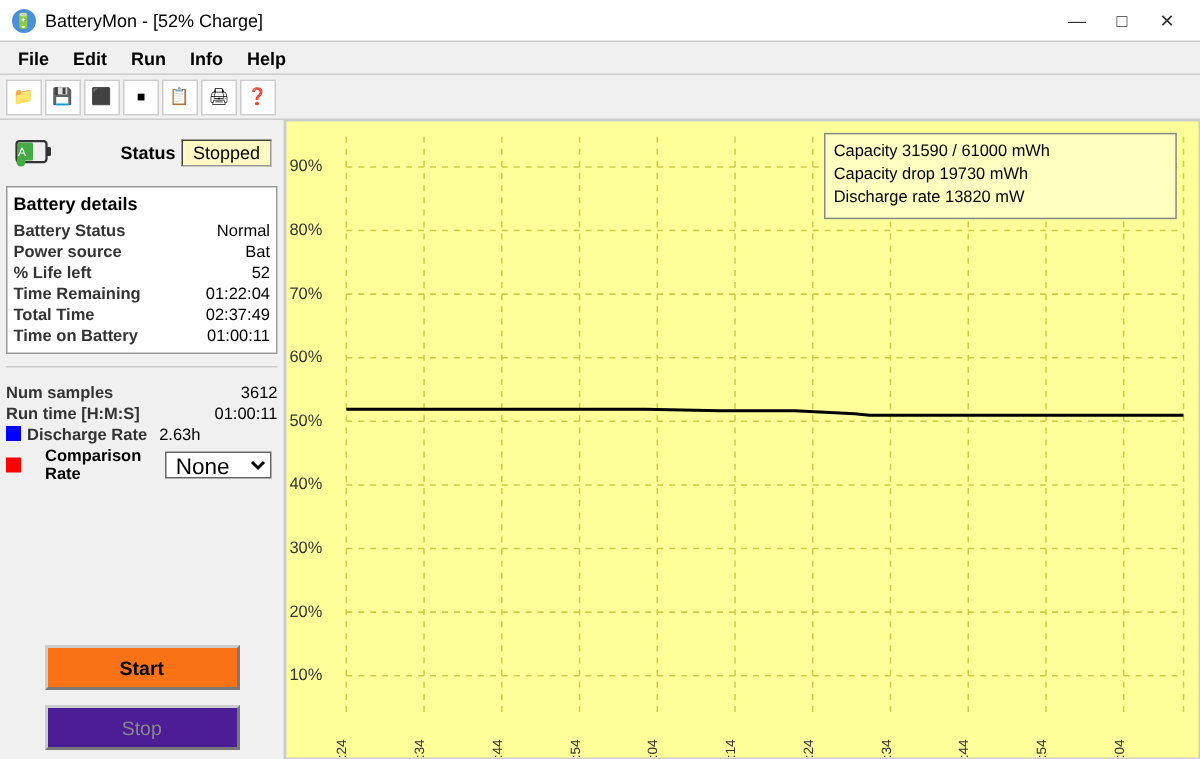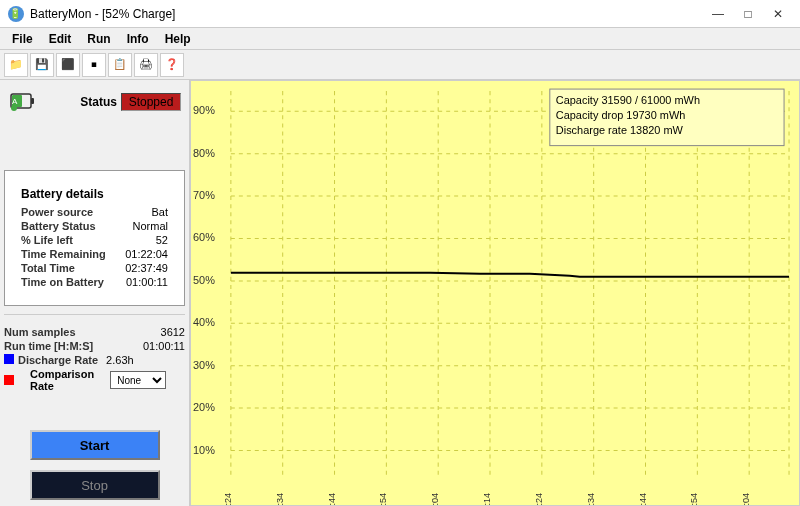--- a/index.html
+++ b/index.html
@@ -18,40 +18,40 @@
     .toolbar { background: #f0f0f0; border-bottom: 1px solid #ccc; padding: 2px 4px; display: flex; gap: 2px; height: 30px; align-items: center; }
     .toolbar-btn { width: 24px; height: 24px; border: 1px solid #ccc; background: #fff; cursor: pointer; display: flex; align-items: center; justify-content: center; font-size: 11px; }
     
     .main-content { display: flex; height: calc(506px - 80px); }
     
     .left-panel { width: 190px; min-width: 190px; background: #f0f0f0; border-right: 1px solid #ccc; padding: 4px; display: flex; flex-direction: column; gap: 4px; overflow: hidden; }
     
     .status-row { display: flex; align-items: center; gap: 4px; padding: 4px; background: #f0f0f0; }
     .status-icon { width: 28px; height: 28px; }
     .status-label { font-weight: bold; font-size: 12px; flex: 1; text-align: right; }
-    .status-value { background: #b91c1c; border: 1px inset #999; padding: 1px 6px; font-size: 12px; min-width: 60px; text-align: center; }
-    
-    .battery-details-group { border: 1px solid #999; background: #fff; padding: 16px; margin-top: 46px; }
+    .status-value { background: #fef9c3; border: 1px inset #999; padding: 1px 6px; font-size: 12px; min-width: 60px; text-align: center; }
+    
+    .battery-details-group { border: 1px solid #999; background: #fff; padding: 4px; }
     .group-title { font-weight: bold; font-size: 12px; margin-bottom: 4px; }
     .detail-row { display: flex; justify-content: space-between; align-items: center; padding: 1px 0; }
     .detail-label { font-weight: bold; font-size: 11px; color: #333; }
     .detail-value { font-size: 11px; color: #000; margin-left: 4px; }
     
     .divider { border-top: 1px solid #ccc; margin: 4px 0; }
     
     .extra-info { padding: 2px 0; }
     .discharge-row { display: flex; align-items: flex-start; gap: 4px; padding: 1px 0; }
     .discharge-indicator { width: 10px; height: 10px; display: inline-block; }
     
     .comparison-row { display: flex; align-items: center; gap: 16px; padding: 1px 0; }
     .comparison-label { font-weight: bold; font-size: 11px; }
-    .comparison-select { font-size: 10px; border: 1px solid #666; background: white; padding: 0 2px; height: 18px; }
-    
-    .btn-start { width: 130px; height: 30px; background: #3b82f6; border: 2px outset #ccc; cursor: pointer; font-size: 13px; font-weight: bold; margin: 4px auto; display: block; }
-    .btn-stop { width: 130px; height: 30px; background: #0f172a; border: 2px outset #ccc; cursor: pointer; font-size: 13px; color: #888; margin: 2px auto; display: block; }
+    .comparison-select { font-size: 15px; border: 1px solid #666; background: white; padding: 0 2px; height: 18px; }
+    
+    .btn-start { width: 130px; height: 30px; background: #f97316; border: 2px outset #ccc; cursor: pointer; font-size: 13px; font-weight: bold; margin: 4px auto; display: block; }
+    .btn-stop { width: 130px; height: 30px; background: #4c1d95; border: 2px outset #ccc; cursor: pointer; font-size: 13px; color: #888; margin: 2px auto; display: block; }
     
     .chart-area { flex: 1; background: #ffff99; position: relative; overflow: hidden; border: 1px solid #ccc; }
     
     .chart-svg { width: 100%; height: 100%; }
   </style>
 </head>
 <body>
 
 <div class="title-bar">
   <div class="title-bar-left">
@@ -98,26 +98,26 @@
         </svg>
       </div>
       <span class="status-label">Status</span>
       <span class="status-value">Stopped</span>
     </div>
 
     <div class="battery-details-group">
       <div class="group-title">Battery details</div>
 
       <div class="detail-row">
+        <span class="detail-label">Battery Status</span>
+        <span class="detail-value">Normal</span>
+      </div>
+      <div class="detail-row">
         <span class="detail-label">Power source</span>
         <span class="detail-value">Bat</span>
-      </div>
-      <div class="detail-row">
-        <span class="detail-label">Battery Status</span>
-        <span class="detail-value">Normal</span>
       </div>
       <div class="detail-row">
         <span class="detail-label">% Life left</span>
         <span class="detail-value">52</span>
       </div>
       <div class="detail-row">
         <span class="detail-label">Time Remaining</span>
         <span class="detail-value">01:22:04</span>
       </div>
       <div class="detail-row">

